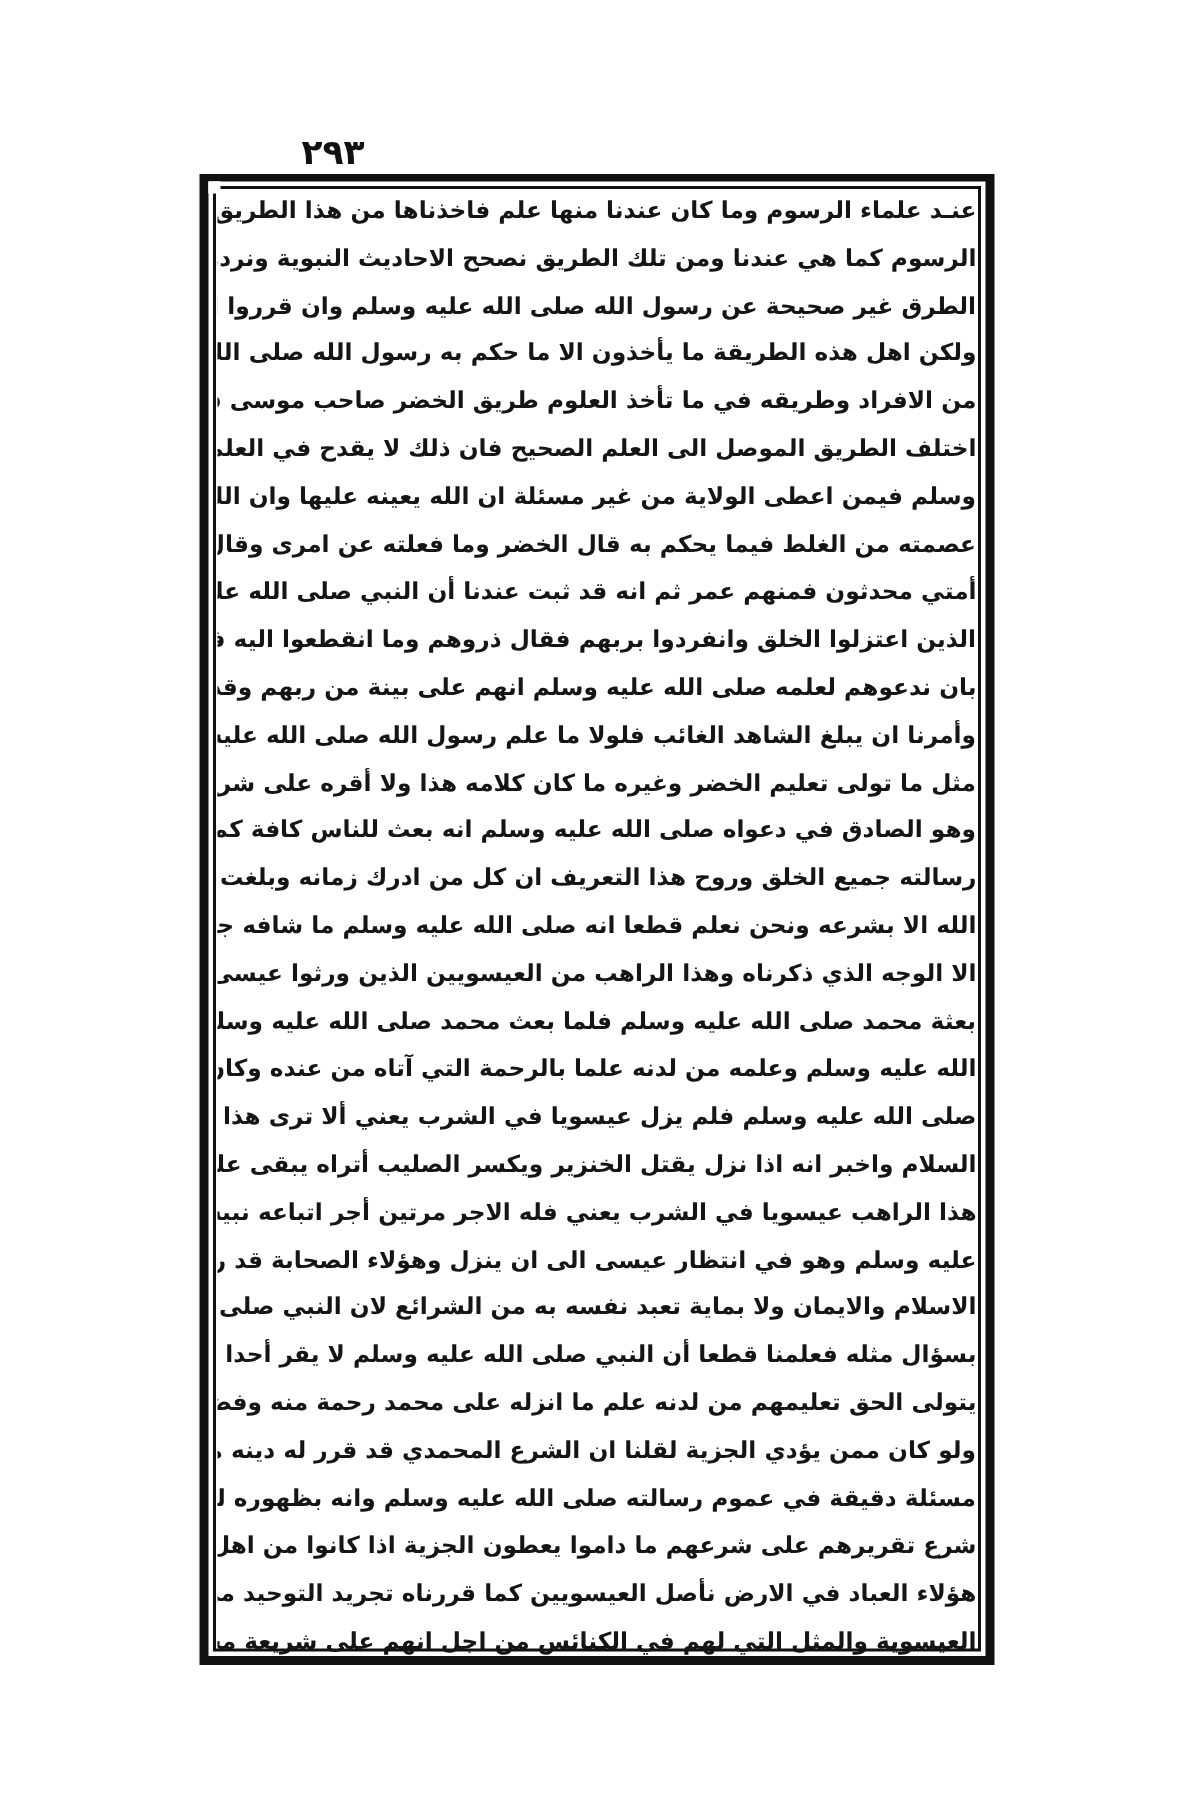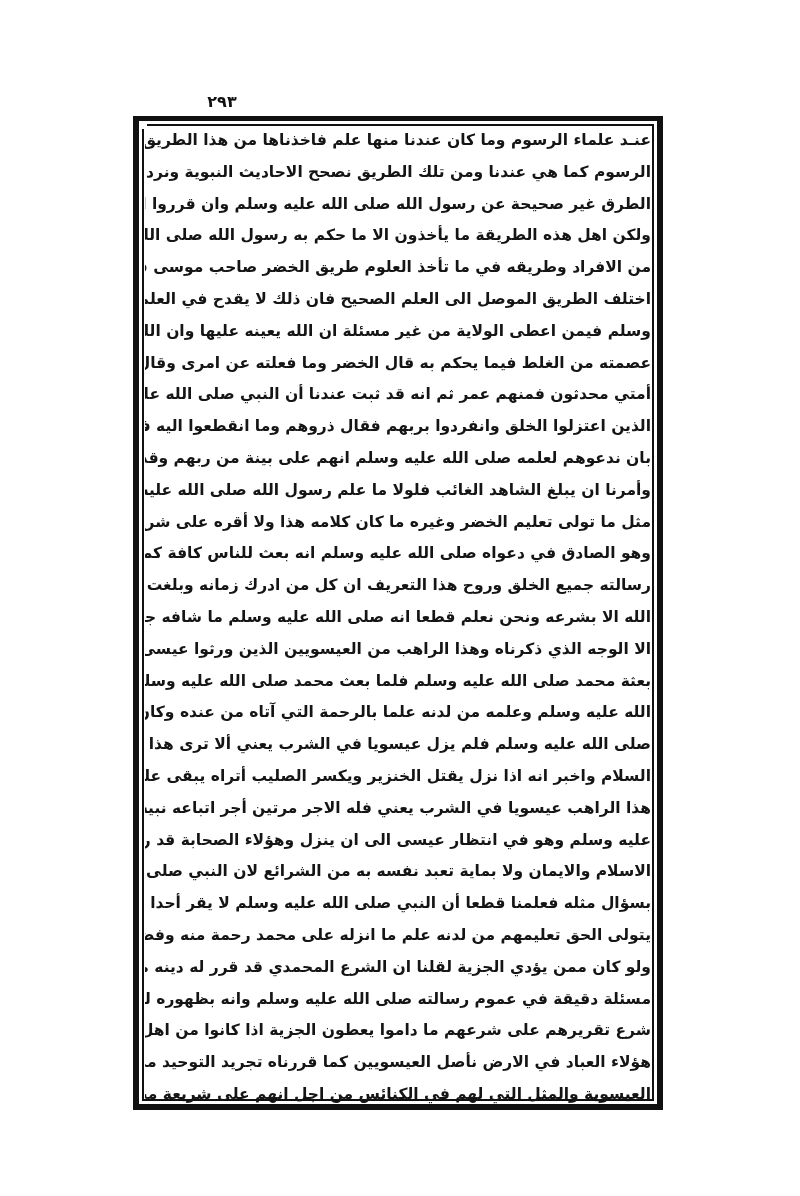--- a/index.html
+++ b/index.html
@@ -16,21 +16,21 @@
       color: #111111;
     }
     .page-number {
       position: absolute;
       left: 200px;
       top: 90px;
       width: 44px;
       text-align: center;
       font-family: "DejaVu Sans", sans-serif;
       font-weight: bold;
-      font-size: 16px;
+      font-size: 23px;
       line-height: 24px;
       color: #111;
       letter-spacing: 1px;
     }
     
     .frame-outer {
       position: absolute;
       left: 133px;
       top: 116px;
       width: 530px;

